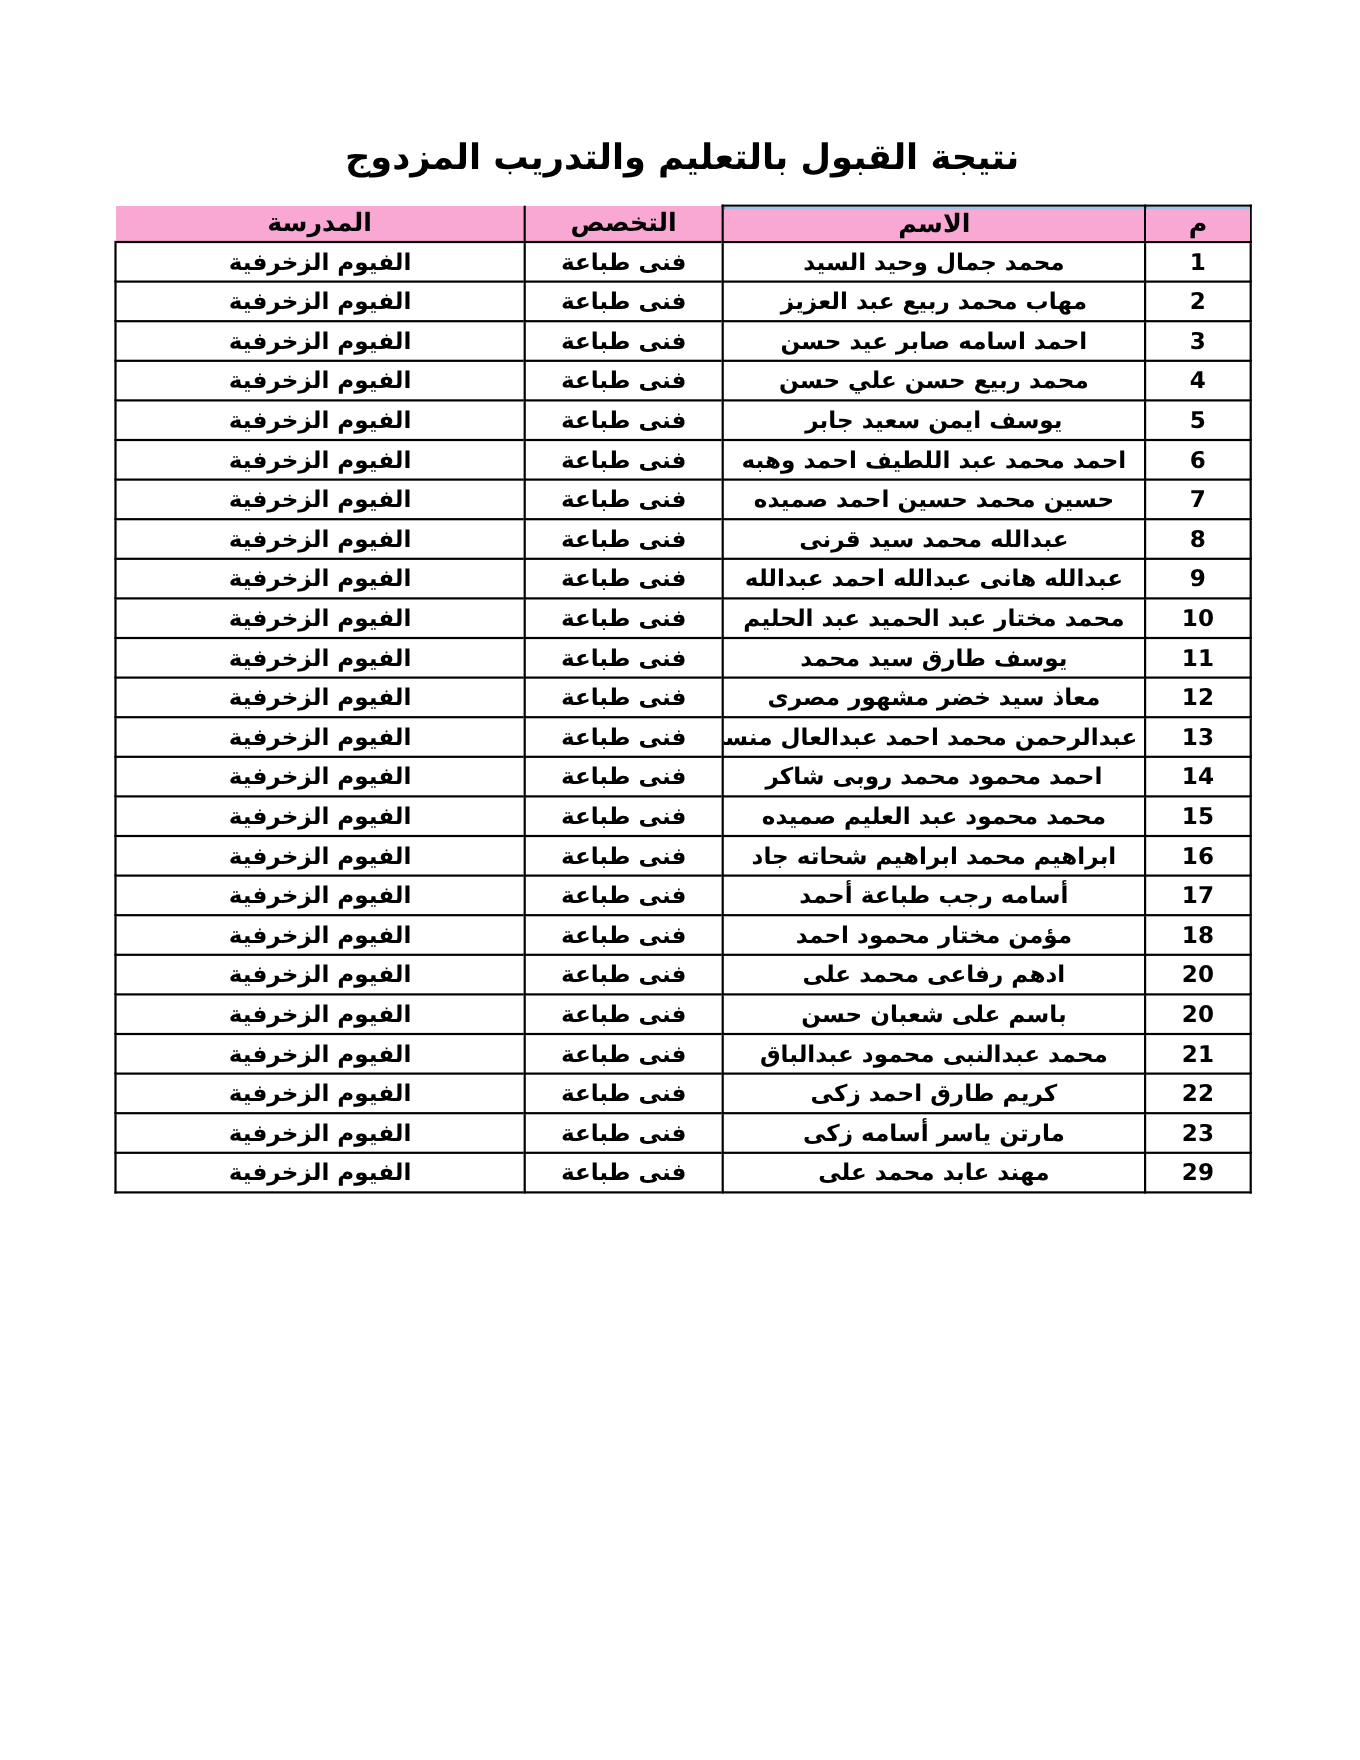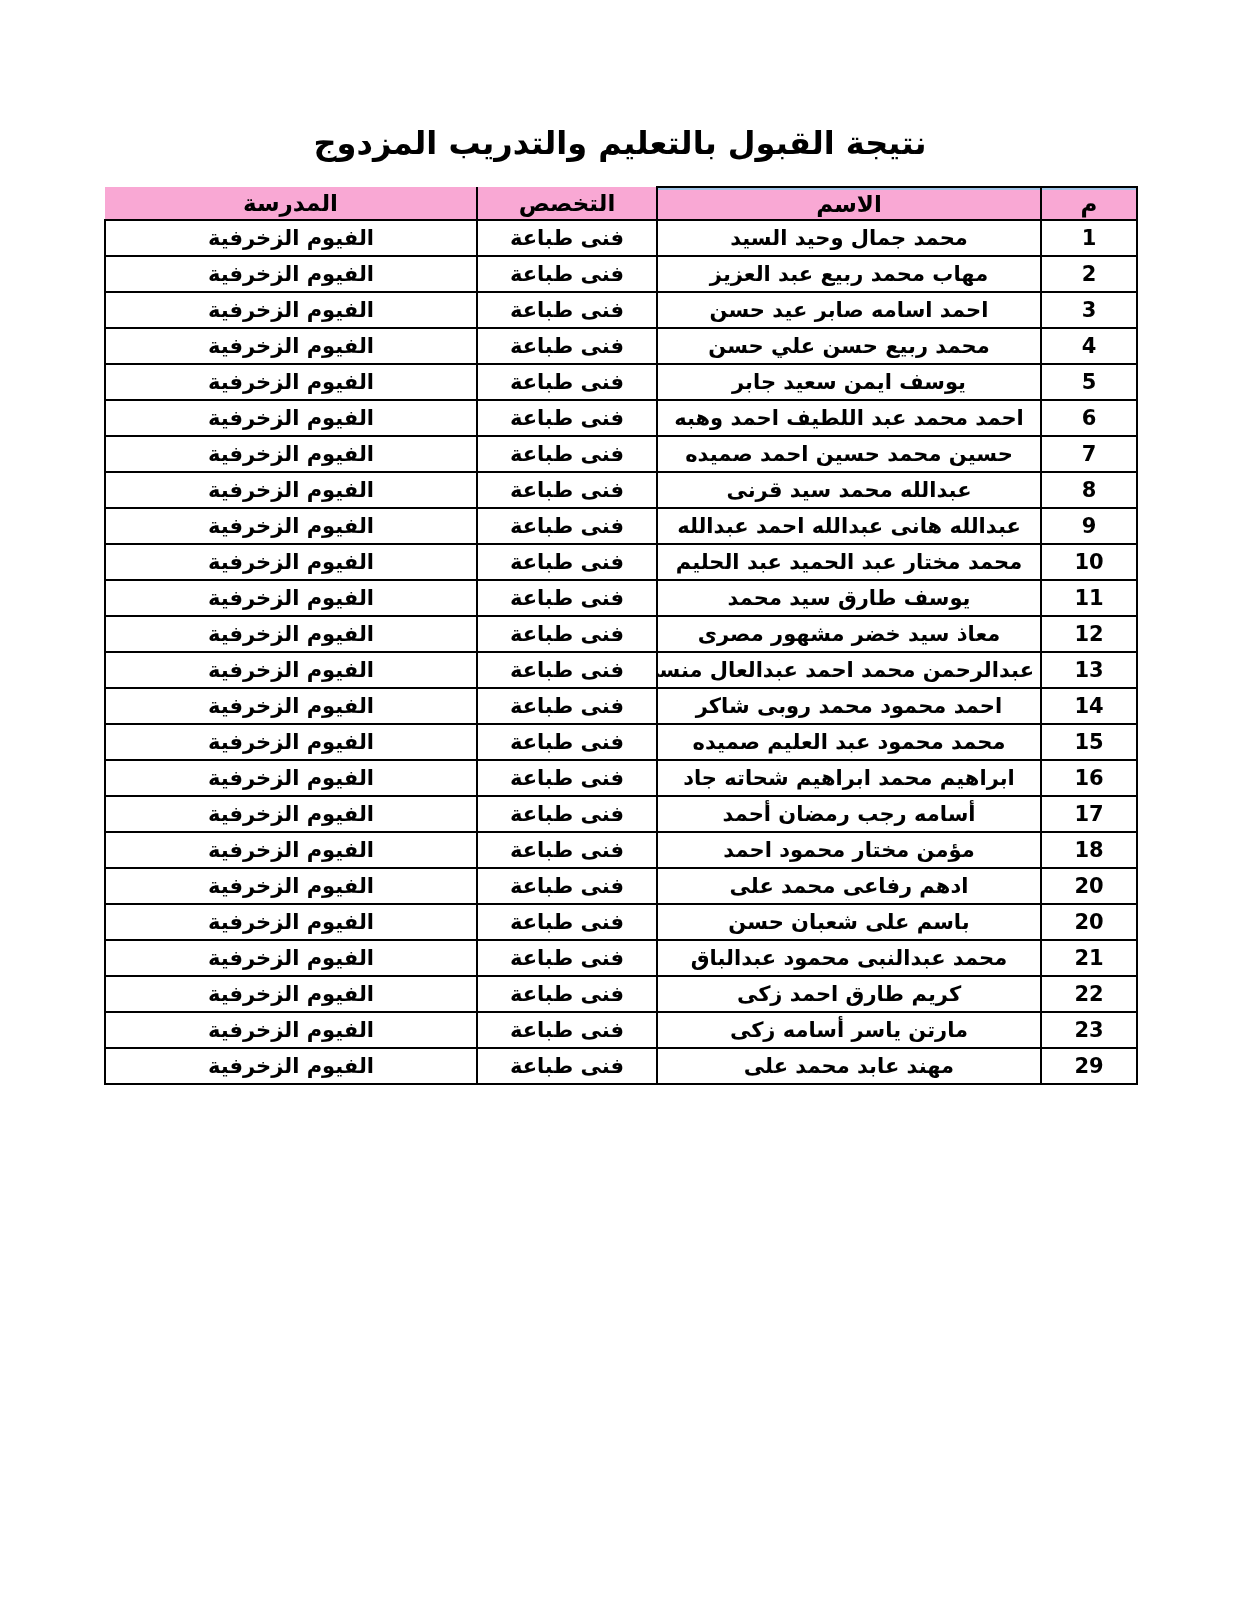--- a/index.html
+++ b/index.html
@@ -206,21 +206,21 @@
     <td>الفيوم الزخرفية</td>
   </tr>
         <tr>
     <td>16</td>
     <td>ابراهيم محمد ابراهيم شحاته جاد</td>
     <td>فنى طباعة</td>
     <td>الفيوم الزخرفية</td>
   </tr>
         <tr>
     <td>17</td>
-    <td>أسامه رجب رمضان أحمد</td>
+    <td>أسامه رجب طباعة أحمد</td>
     <td>فنى طباعة</td>
     <td>الفيوم الزخرفية</td>
   </tr>
         <tr>
     <td>18</td>
     <td>مؤمن مختار محمود احمد</td>
     <td>فنى طباعة</td>
     <td>الفيوم الزخرفية</td>
   </tr>
         <tr>

